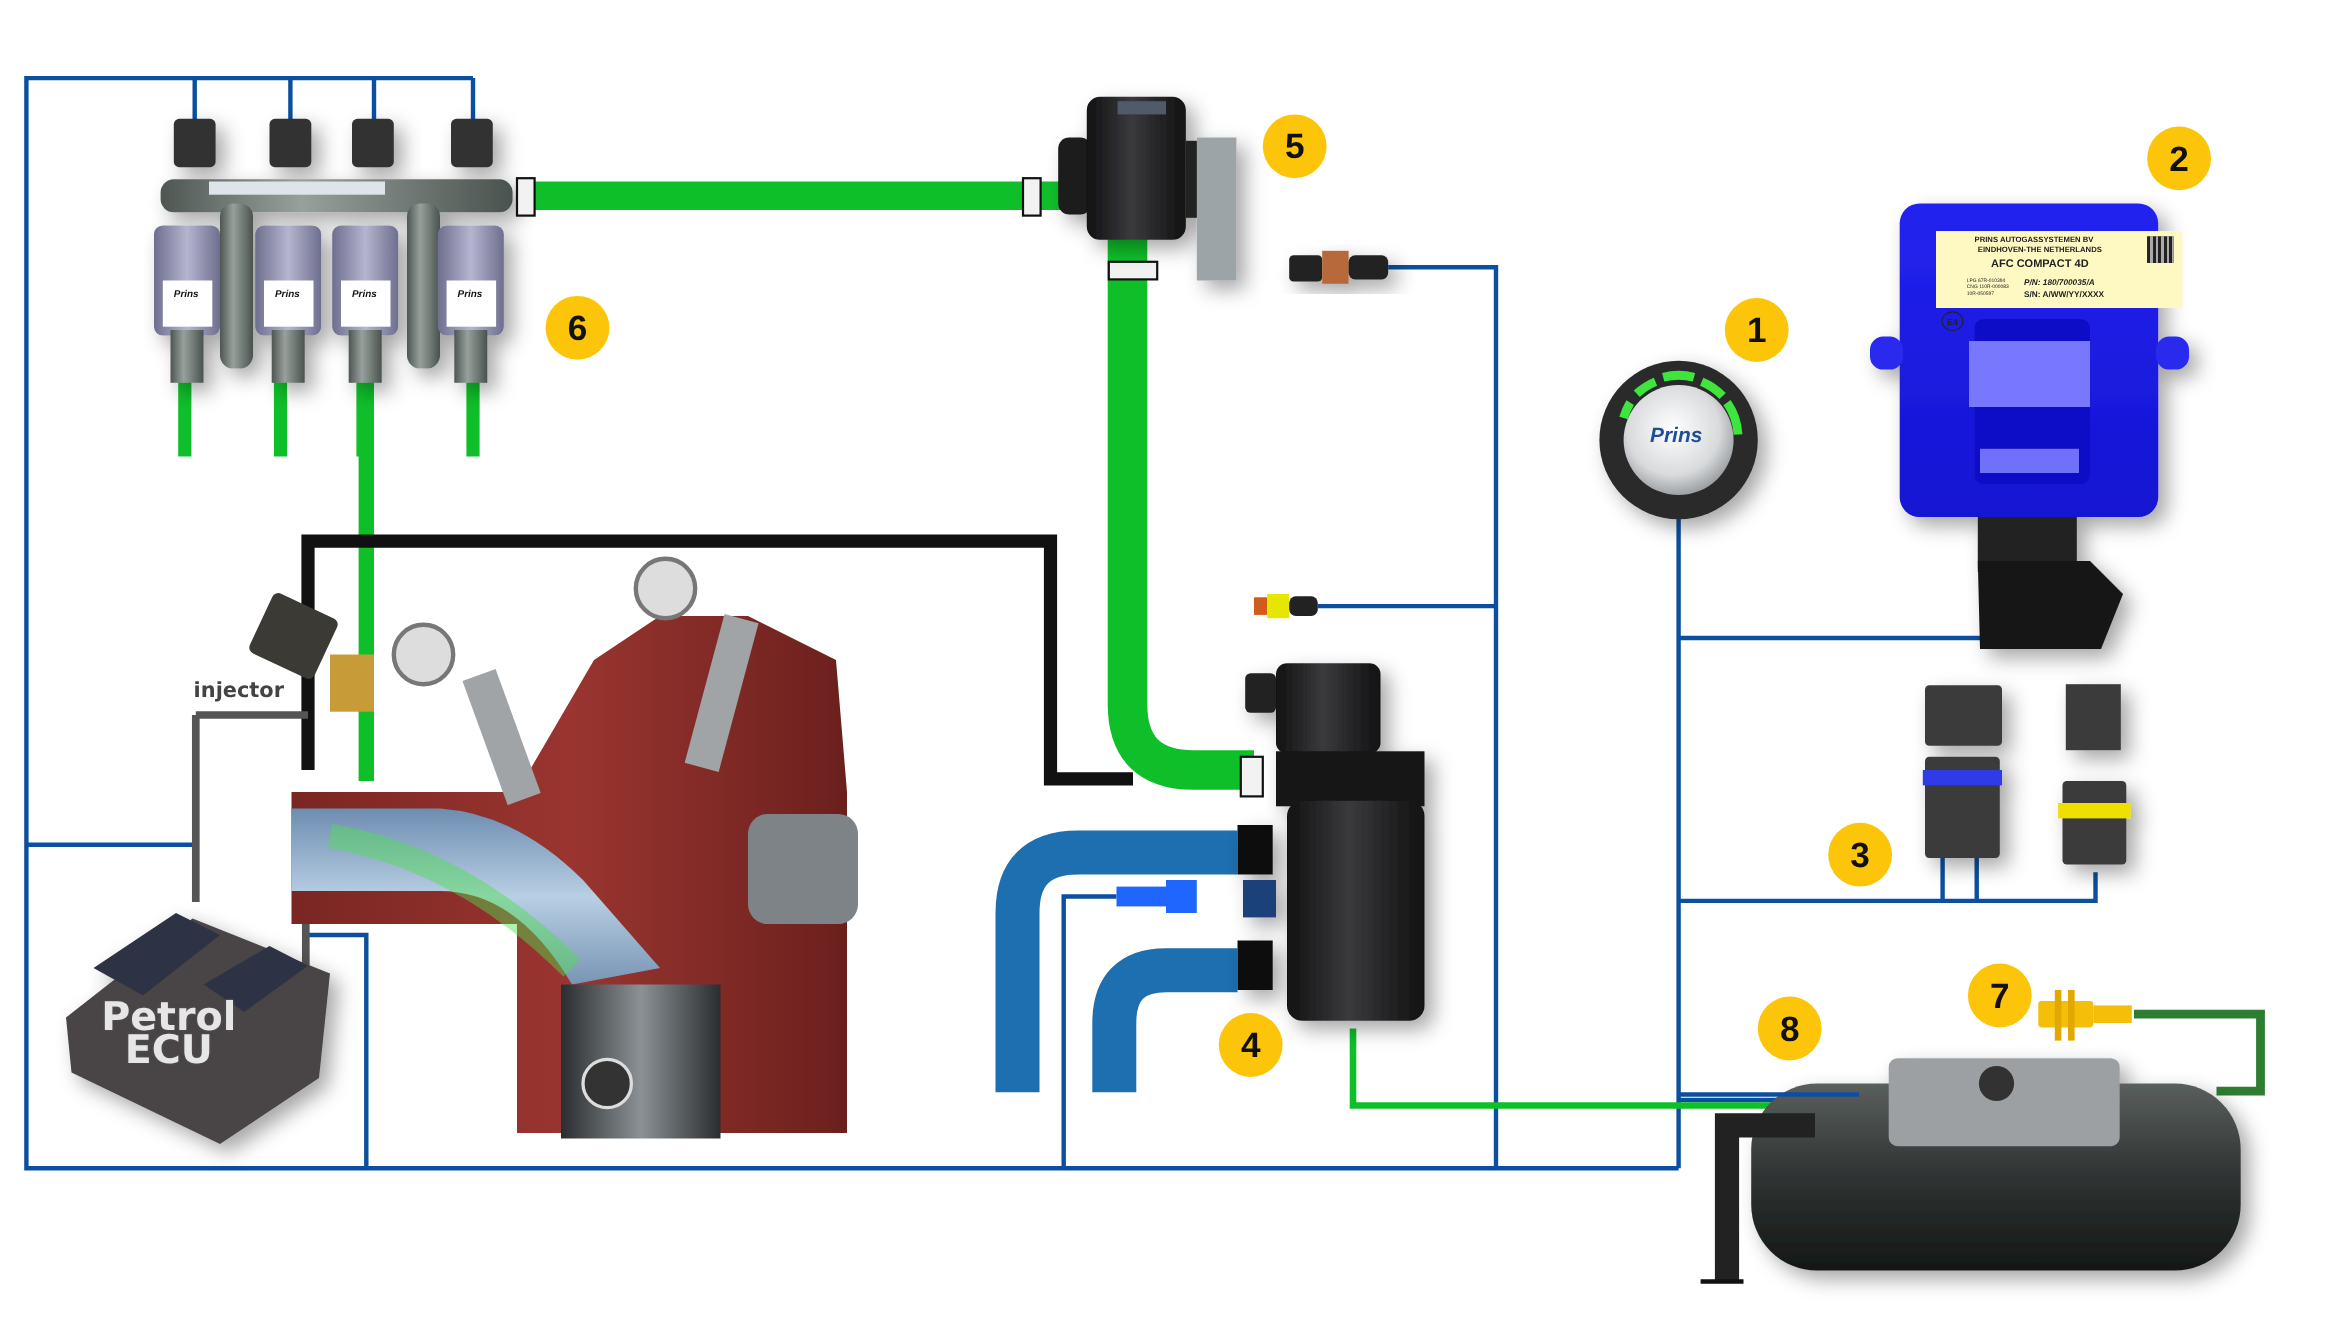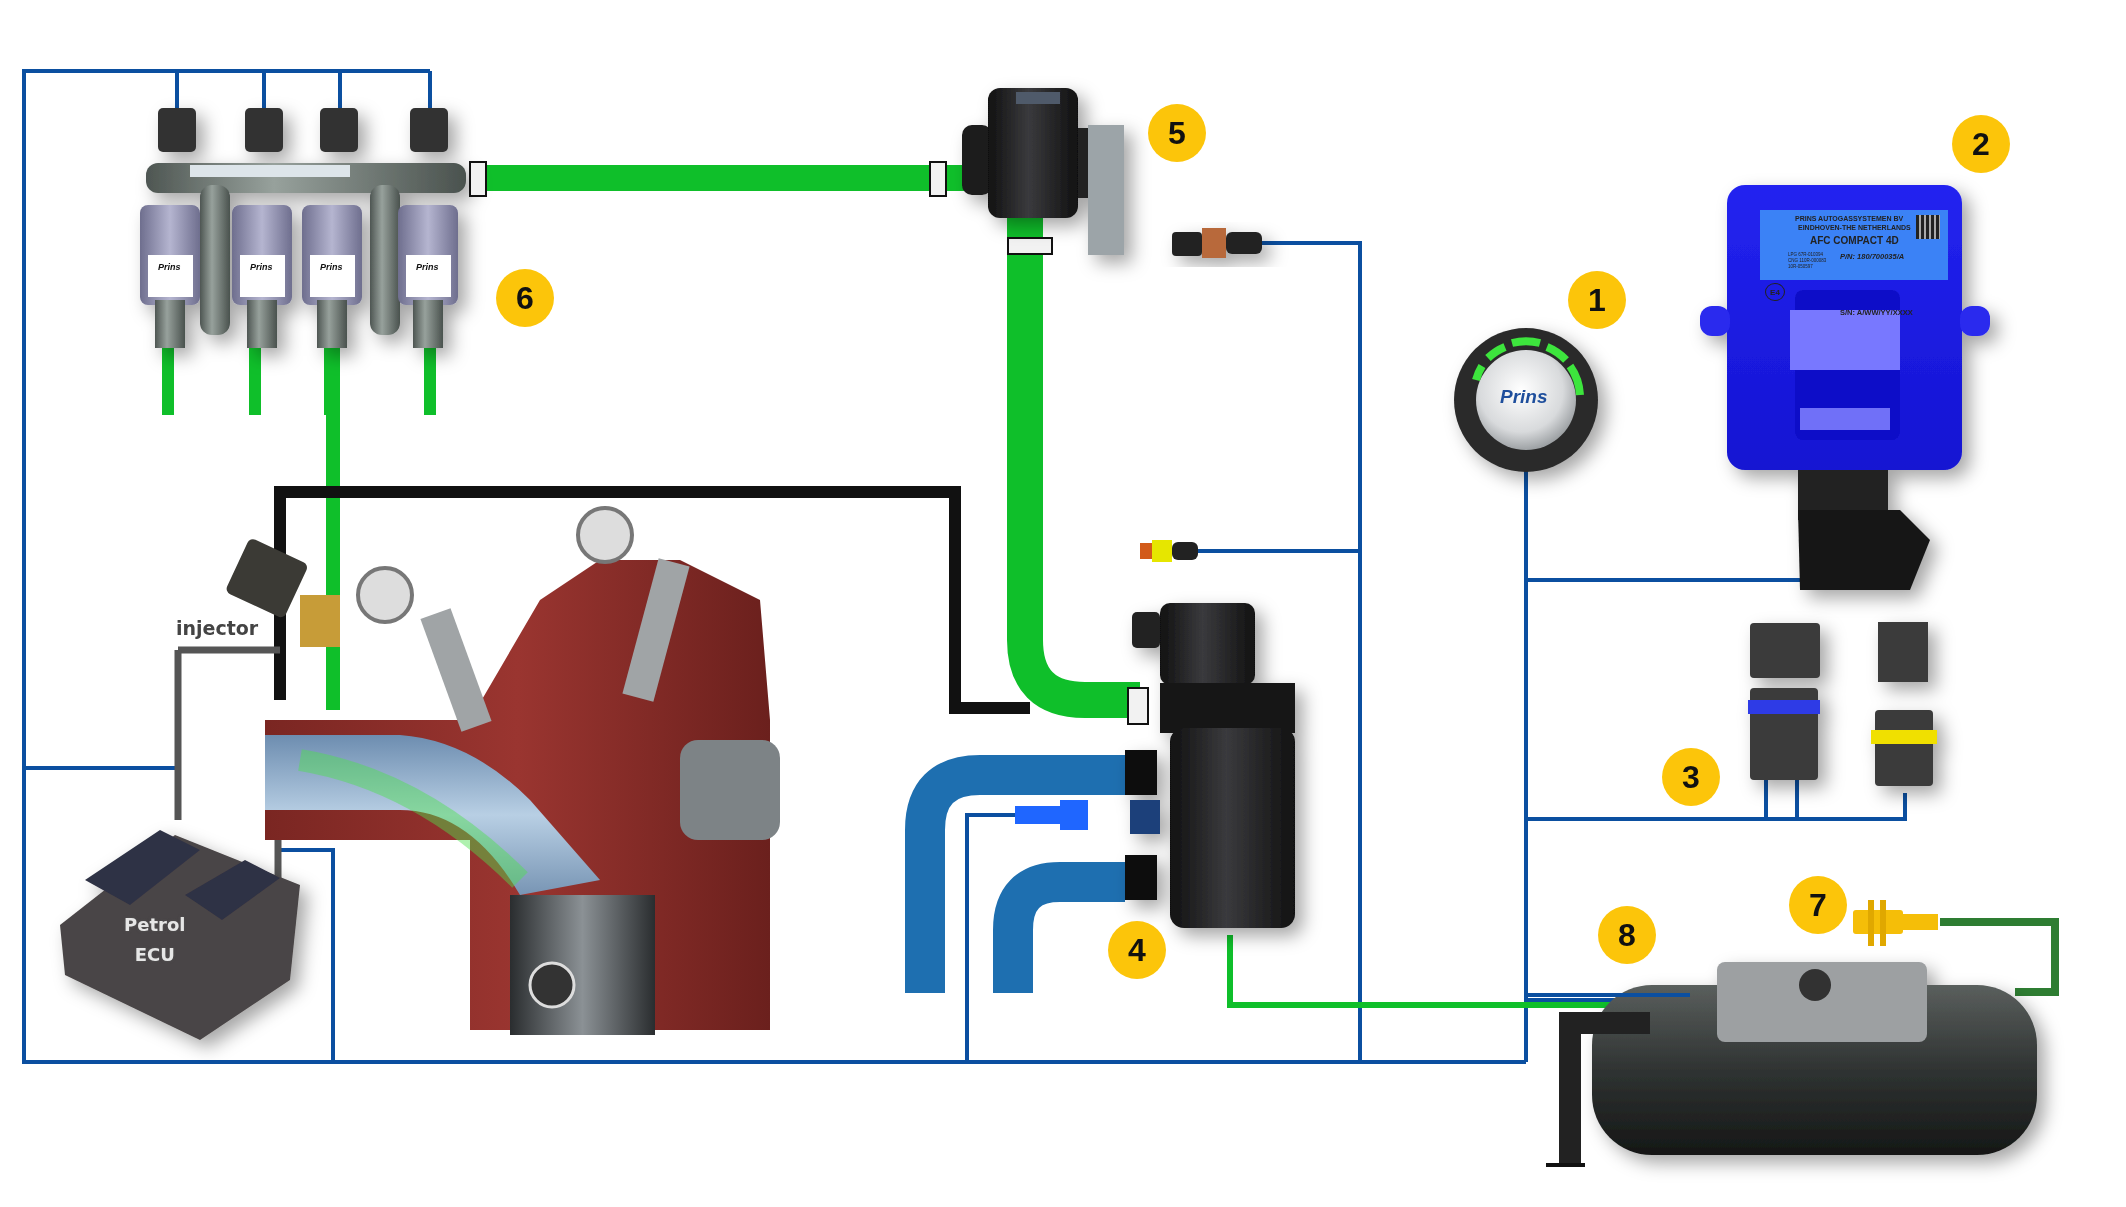--- a/index.html
+++ b/index.html
@@ -1,27 +1,27 @@
 <!DOCTYPE html>
 <html><head>
 <meta charset="utf-8">
 <style>
   html,body{margin:0;padding:0;background:#fff;}
   body{width:2126px;height:1207px;position:relative;overflow:hidden;font-family:"DejaVu Sans",sans-serif;}
   #stage{position:absolute;left:0;top:0;width:2126px;height:1207px;}
   .badge{position:absolute;width:58px;height:58px;border-radius:50%;background:#fcc50a;color:#111;font:bold 32px "Liberation Sans",sans-serif;display:flex;align-items:center;justify-content:center;}
   .lbl{position:absolute;font-family:"DejaVu Sans",sans-serif;font-weight:bold;}
   .label-injector{left:176px;top:617px;font-size:19px;color:#444;}
-  .label-petrol{left:124px;top:910px;font-size:18px;color:#e6e6e6;text-align:center;line-height:30px;text-shadow:0 0 3px #555;}
-  .ecu-plate{position:absolute;left:1760px;top:210px;width:188px;height:70px;background:#3b82f6;font-family:"Liberation Sans",sans-serif;color:#222;}
+  .label-petrol{left:92px;top:910px;font-size:36px;color:#e6e6e6;text-align:center;line-height:30px;text-shadow:0 0 3px #555;}
+  .ecu-plate{position:absolute;left:1760px;top:210px;width:224px;height:70px;background:#fef9c3;font-family:"Liberation Sans",sans-serif;color:#222;}
   .ecu-plate .l1{position:absolute;left:35px;top:5px;font-size:7px;font-weight:bold;}
   .ecu-plate .l2{position:absolute;left:38px;top:14px;font-size:7px;font-weight:bold;}
   .ecu-plate .model{position:absolute;left:50px;top:25px;font-size:10px;font-weight:bold;}
   .ecu-plate .pn{position:absolute;left:80px;top:42px;font-size:7.5px;font-weight:bold;font-style:italic;}
-  .ecu-plate .sn{position:absolute;left:80px;top:53px;font-size:7.5px;font-weight:bold;margin-top:45px;}
+  .ecu-plate .sn{position:absolute;left:80px;top:53px;font-size:7.5px;font-weight:bold;}
   .ecu-plate .e4{position:absolute;left:5px;top:45px;width:18px;height:16px;border:1.5px solid #222;border-radius:50%;font-size:8px;font-weight:bold;display:flex;align-items:center;justify-content:center;margin-top:28px;}
   .ecu-plate .approvals{position:absolute;left:28px;top:42px;font-size:4.5px;line-height:6px;}
   .ecu-plate .qr{position:absolute;right:8px;top:5px;width:24px;height:24px;background:repeating-linear-gradient(90deg,#222 0 3px,#aaa 3px 5px),#222;}
   .prins-logo{position:absolute;font:italic bold 19px "Liberation Sans",sans-serif;color:#1e4e9c;}
   .inj-logo{position:absolute;font:italic bold 9px "Liberation Sans",sans-serif;color:#111;}
 </style>
 </head>
 <body>
 
 <div id="stage">

